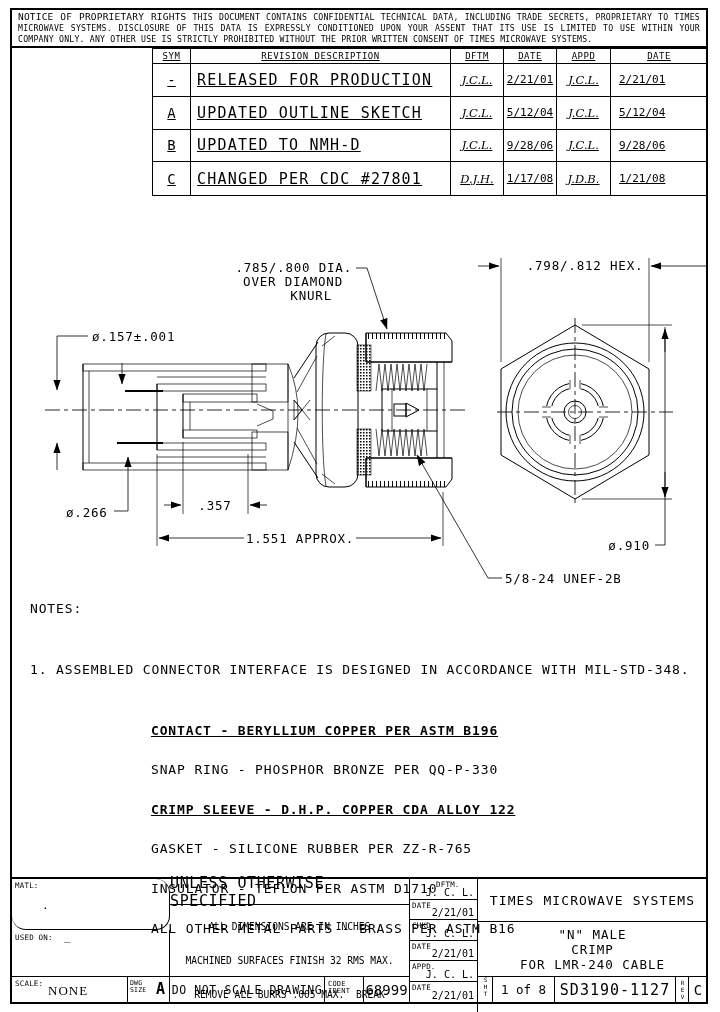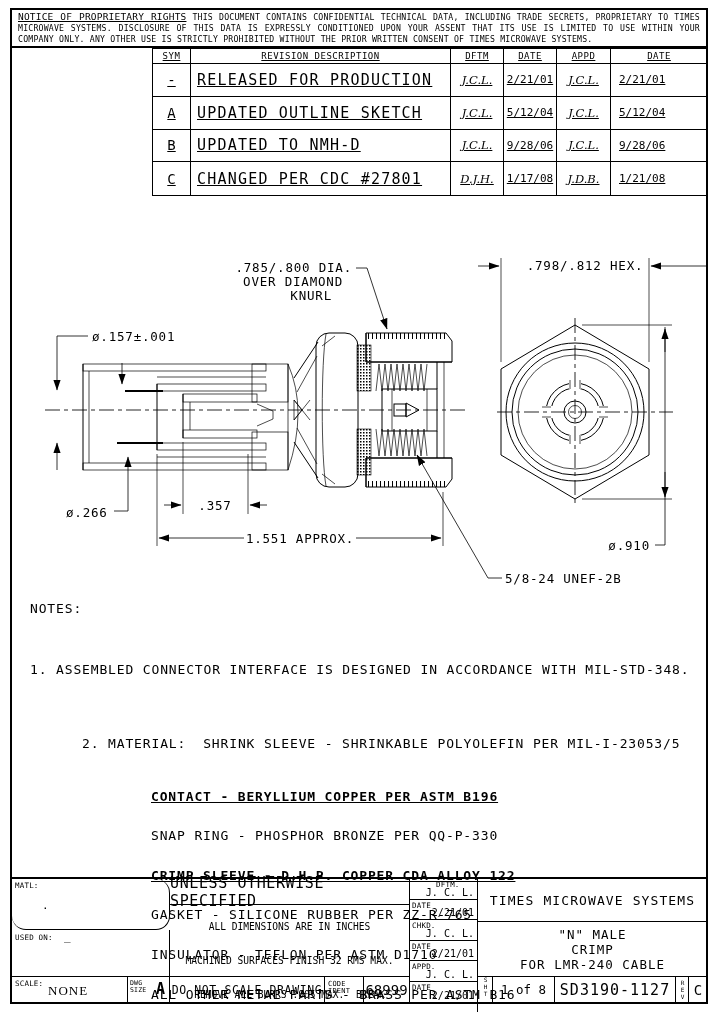--- a/index.html
+++ b/index.html
@@ -3,21 +3,21 @@
 <meta charset="utf-8">
 <style>
   html,body{margin:0;padding:0;background:#e8e8e8;}
   .page{position:relative;width:720px;height:1012px;background:#ffffff;overflow:hidden;
         font-family:"DejaVu Sans Mono",monospace;color:#000;}
   .abs{position:absolute;box-sizing:border-box;}
   .page-border{left:10px;top:8px;width:698px;height:996px;border:2px solid #000;}
   
   .notice{left:10px;top:8px;width:698px;height:40px;border:2px solid #000;padding:2px 6px;
           font-size:8.2px;line-height:10.8px;letter-spacing:0.2px;text-align:justify;}
-  .notice .ttl{font-size:9.5px;text-decoration:underline;margin-right:6px;}
+  .notice .ttl{font-size:9.5px;margin-right:6px;}
   
   .rev{left:152px;top:48px;width:556px;height:148px;display:grid;
        grid-template-columns:38px 260px 53px 53px 54px 1fr;
        grid-template-rows:15px repeat(4,1fr);border:1.5px solid #000;text-decoration:underline;}
   .rev>div{border-right:1.2px solid #000;border-bottom:1.2px solid #000;display:flex;
            align-items:center;justify-content:center;overflow:hidden;}
   .rev>div:nth-child(6n){border-right:none;}
   .rev>div:nth-last-child(-n+6){border-bottom:none;}
   .rh{font-size:9px;letter-spacing:0.5px;}
   .rsym{font-size:14px;}
@@ -261,23 +261,20 @@
         <line class="dm" x1="665" y1="472" x2="665" y2="497" marker-end="url(#ar)"></line>
         <line class="dm" x1="655" y1="545" x2="665" y2="545"></line>
         <text class="dtxt" x="650" y="550" text-anchor="end">ø.910</text>
       </g>
     </g>
   </svg>
 
   <div class="abs notes">
     <div class="sp1">NOTES:</div>
     <div class="sp1">1. ASSEMBLED CONNECTOR INTERFACE IS DESIGNED IN ACCORDANCE WITH MIL-STD-348.</div>
-    <div>
-      <span>2. MATERIAL:</span><span class="gap2"></span><span>SHRINK SLEEVE - SHRINKABLE POLYOLEFIN PER MIL-I-23053/5</span>
-    </div>
     <div class="ind bold">CONTACT - BERYLLIUM COPPER PER ASTM B196</div>
     <div class="ind">SNAP RING - PHOSPHOR BRONZE PER QQ-P-330</div>
     <div class="ind bold">CRIMP SLEEVE - D.H.P. COPPER CDA ALLOY 122</div>
     <div class="ind">GASKET - SILICONE RUBBER PER ZZ-R-765</div>
     <div class="ind">INSULATOR - TEFLON PER ASTM D1710</div>
     <div class="ind sp2">ALL OTHER METAL PARTS - BRASS PER ASTM B16</div>
     
     
     
     

